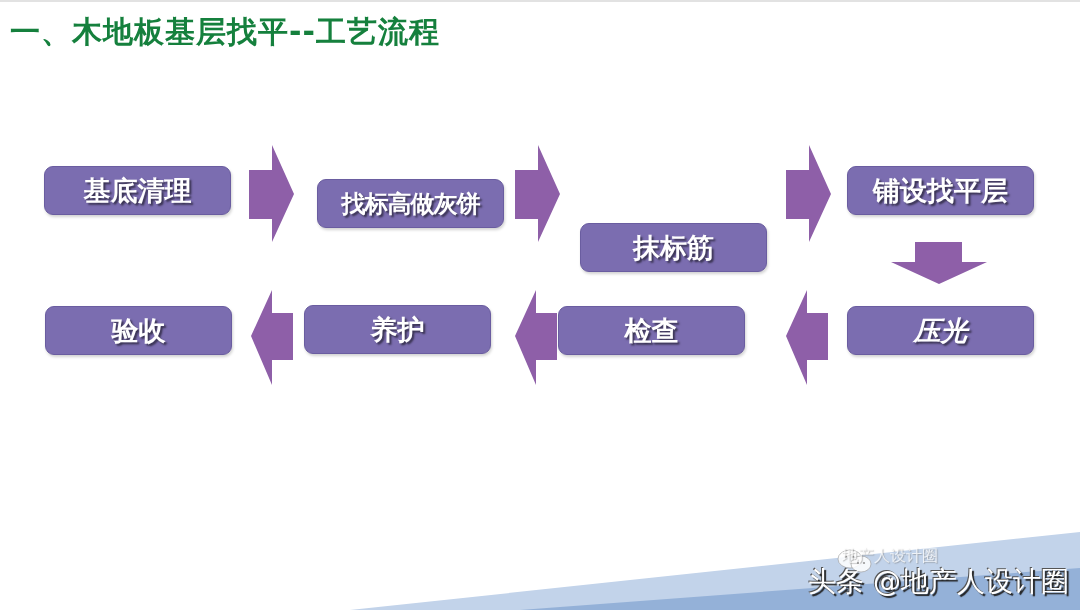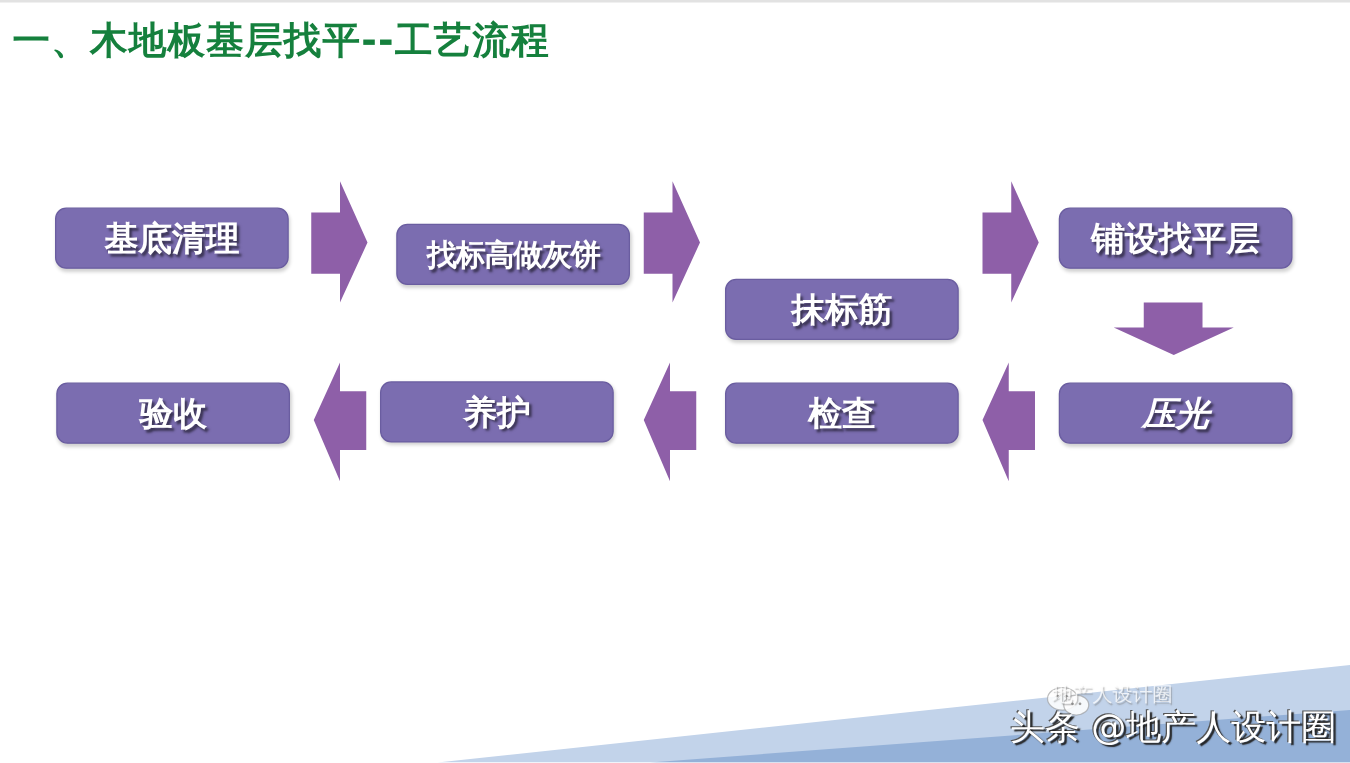--- a/index.html
+++ b/index.html
@@ -85,21 +85,21 @@
 <svg class="arrow" style="left:251px; top:290px;" width="44" height="98">
   <polygon points="42,23 21,23 21,0 0,46 21,95 21,70 42,70" fill="#8e5fa8"></polygon>
 </svg>
 
 <div class="step" style="left:304px; top:305px; width:187px;">养护</div>
 
 <svg class="arrow" style="left:515px; top:290px;" width="44" height="98">
   <polygon points="42,23 21,23 21,0 0,46 21,95 21,70 42,70" fill="#8e5fa8"></polygon>
 </svg>
 
-<div class="step" style="left:580px; top:306px; width:187px;text-align:center;">检查</div>
+<div class="step" style="left:558px; top:306px; width:187px;text-align:center;">检查</div>
 
 <svg class="arrow" style="left:786px; top:290px;" width="44" height="98">
   <polygon points="42,23 21,23 21,0 0,46 21,95 21,70 42,70" fill="#8e5fa8"></polygon>
 </svg>
 
 <div class="step" style="left:847px; top:306px; width:187px;font-style:italic;">压光</div>
 
 <svg class="wechat-icon" viewBox="0 0 38 26">
   <ellipse cx="14" cy="11" rx="12" ry="9" fill="rgba(255,255,255,0.85)" stroke="rgba(150,150,150,0.6)" stroke-width="1"></ellipse>
   <ellipse cx="25" cy="16" rx="10" ry="8" fill="rgba(255,255,255,0.85)" stroke="rgba(150,150,150,0.6)" stroke-width="1"></ellipse>

